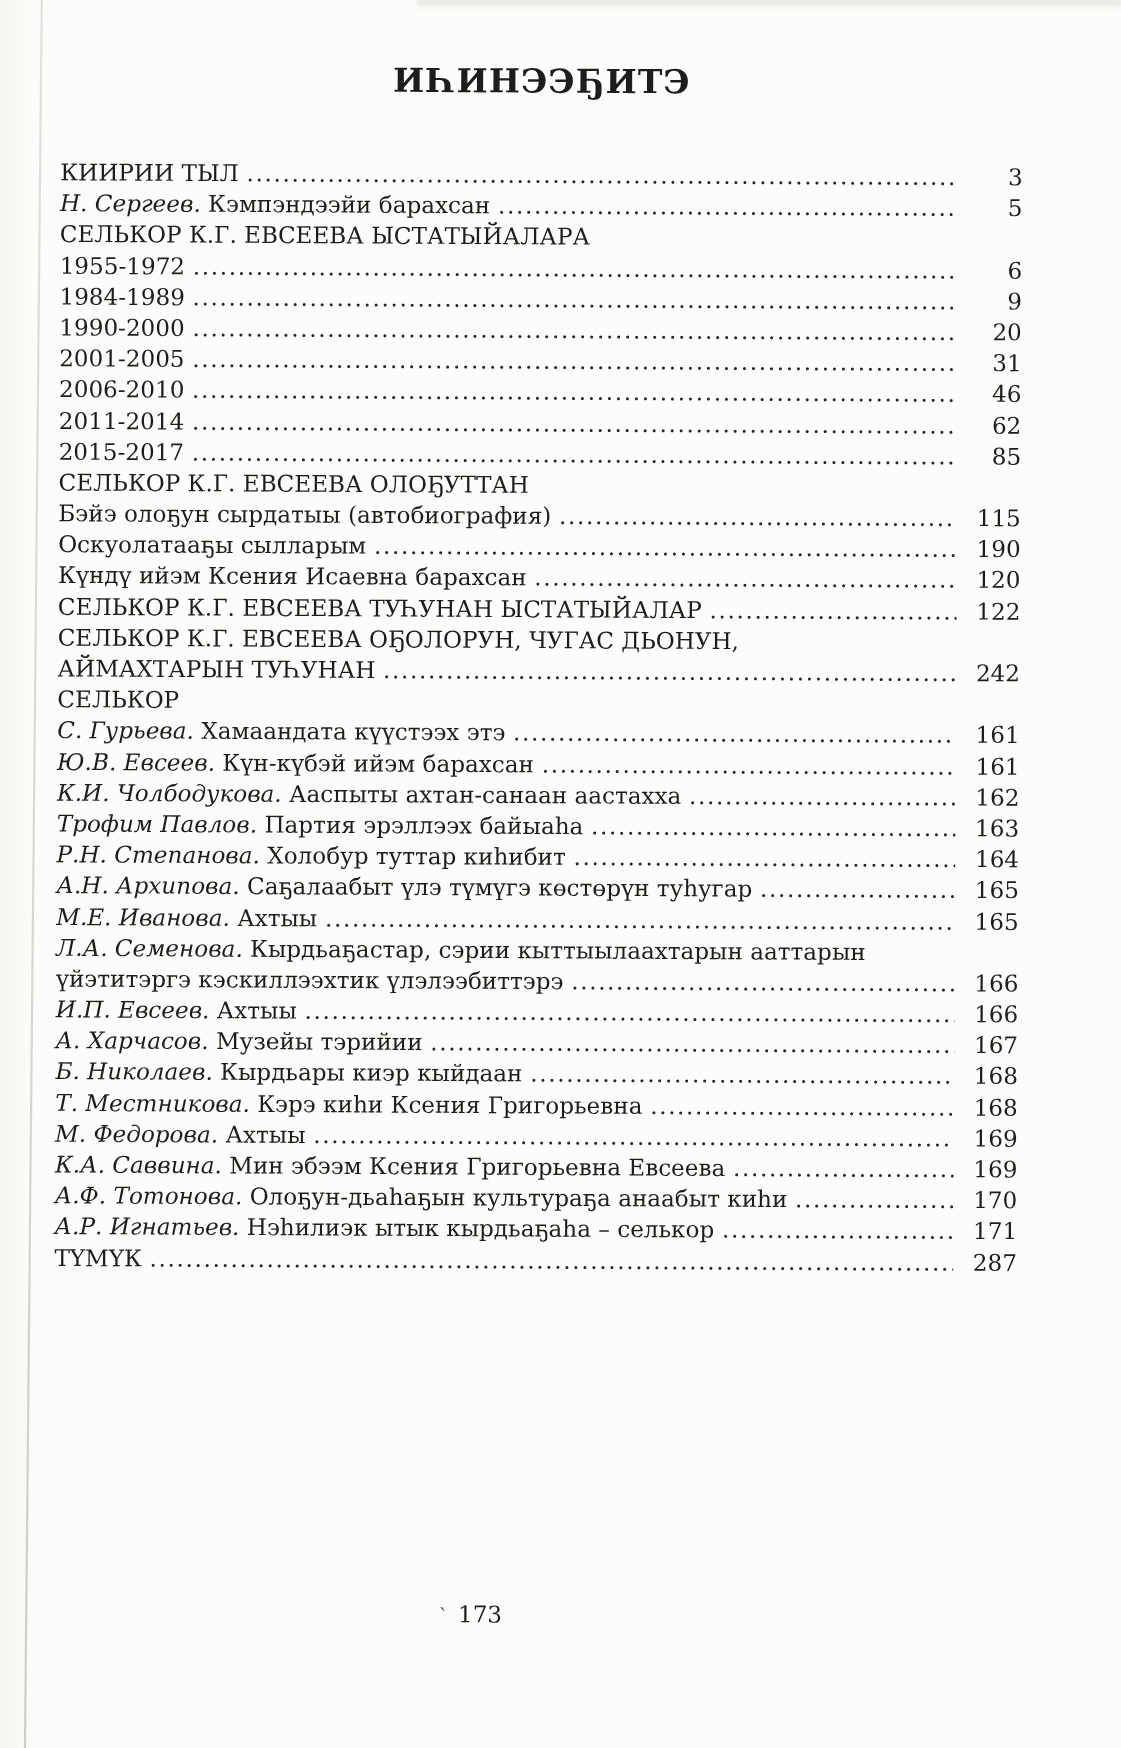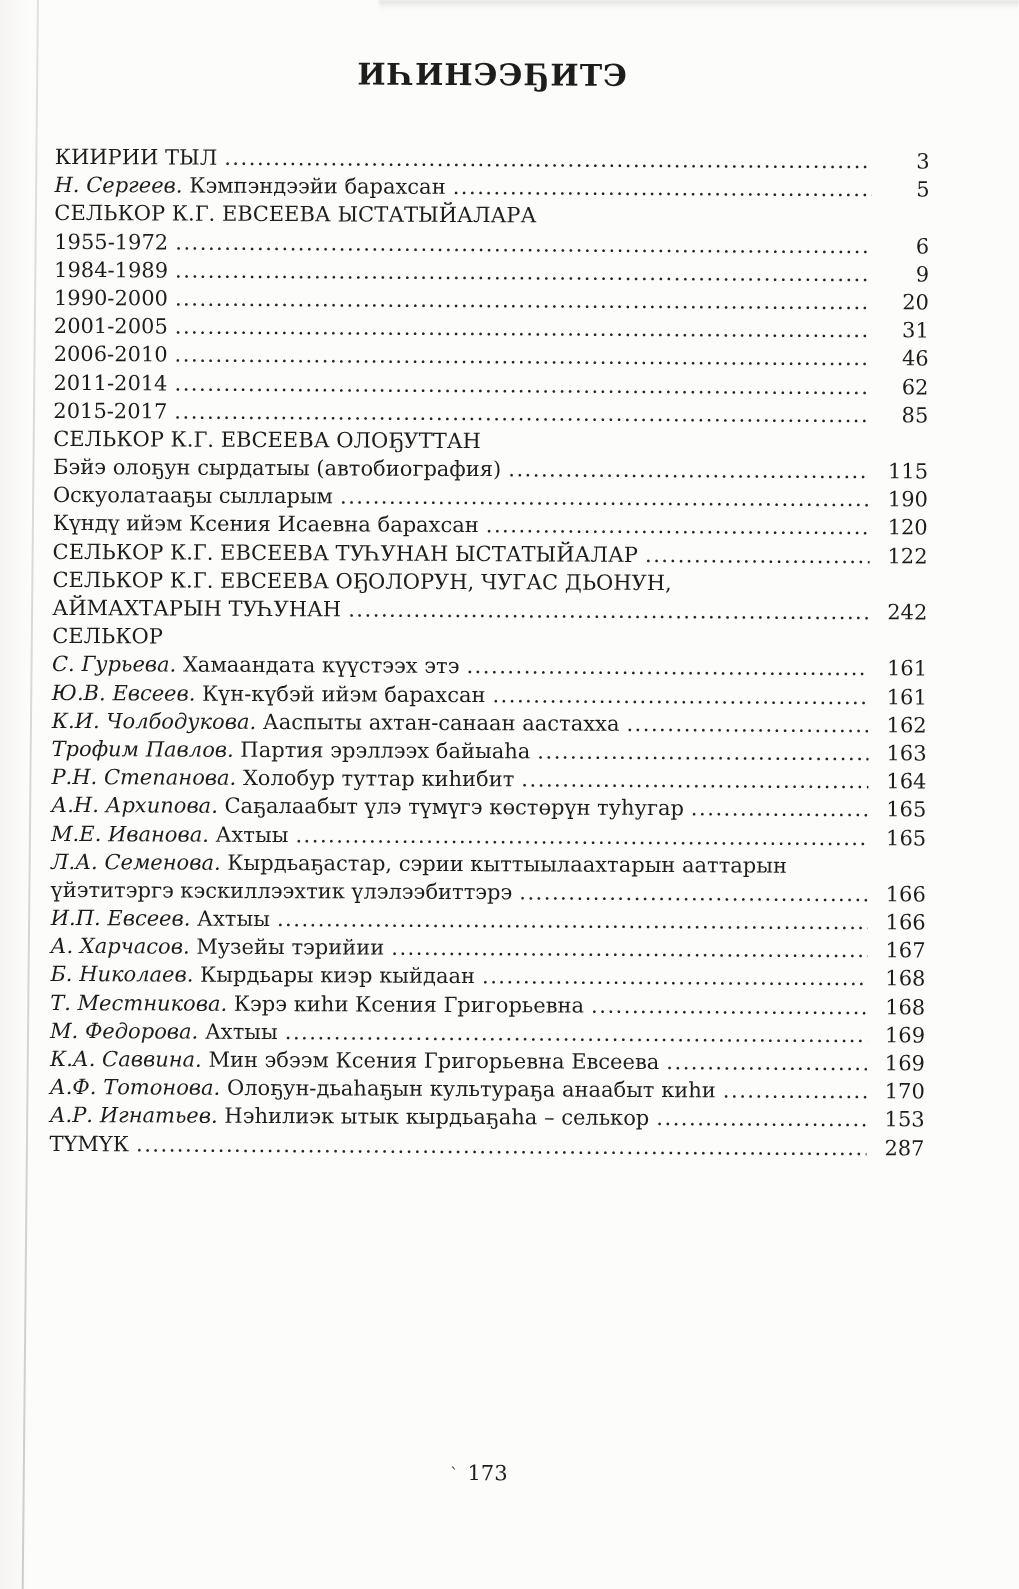--- a/index.html
+++ b/index.html
@@ -76,23 +76,22 @@
     flex: none;
     width: 46px;
     text-align: right;
     font-size: 21px;
   }
   .folio {
     position: absolute;
     top: 1450px;
     left: 351px;
     width: 160px;
-    text-align: center;
     font-size: 21px;
-    line-height: 42px;
+    line-height: 32px;
   }
   .folio-tick {
     font-size: 17px;
     margin-right: 9px;
     color: #3a3a38;
   }
 </style>
 </head>
 <body>
 
@@ -130,19 +129,19 @@
       <div class="toc-row"><span class="author">М.Е. Иванова. </span><span class="label">Ахтыы</span><span class="dots">..........................................................................................................................................................................</span><span class="pagenum">165</span></div>
       <div class="toc-row"><span class="author">Л.А. Семенова. </span><span class="label">Кырдьаҕастар, сэрии кыттыылаахтарын ааттарын</span></div>
       <div class="toc-row"><span class="label">үйэтитэргэ кэскиллээхтик үлэлээбиттэрэ</span><span class="dots">..........................................................................................................................................................................</span><span class="pagenum">166</span></div>
       <div class="toc-row"><span class="author">И.П. Евсеев. </span><span class="label">Ахтыы</span><span class="dots">..........................................................................................................................................................................</span><span class="pagenum">166</span></div>
       <div class="toc-row"><span class="author">А. Харчасов. </span><span class="label">Музейы тэрийии</span><span class="dots">..........................................................................................................................................................................</span><span class="pagenum">167</span></div>
       <div class="toc-row"><span class="author">Б. Николаев. </span><span class="label">Кырдьары киэр кыйдаан</span><span class="dots">..........................................................................................................................................................................</span><span class="pagenum">168</span></div>
       <div class="toc-row"><span class="author">Т. Местникова. </span><span class="label">Кэрэ киһи Ксения Григорьевна</span><span class="dots">..........................................................................................................................................................................</span><span class="pagenum">168</span></div>
       <div class="toc-row"><span class="author">М. Федорова. </span><span class="label">Ахтыы</span><span class="dots">..........................................................................................................................................................................</span><span class="pagenum">169</span></div>
       <div class="toc-row"><span class="author">К.А. Саввина. </span><span class="label">Мин эбээм Ксения Григорьевна Евсеева</span><span class="dots">..........................................................................................................................................................................</span><span class="pagenum">169</span></div>
       <div class="toc-row"><span class="author">А.Ф. Тотонова. </span><span class="label">Олоҕун-дьаһаҕын культураҕа анаабыт киһи</span><span class="dots">..........................................................................................................................................................................</span><span class="pagenum">170</span></div>
-      <div class="toc-row"><span class="author">А.Р. Игнатьев. </span><span class="label">Нэһилиэк ытык кырдьаҕаһа – селькор</span><span class="dots">..........................................................................................................................................................................</span><span class="pagenum">153</span></div>
+      <div class="toc-row"><span class="author">А.Р. Игнатьев. </span><span class="label">Нэһилиэк ытык кырдьаҕаһа – селькор</span><span class="dots">..........................................................................................................................................................................</span><span class="pagenum">171</span></div>
       <div class="toc-row"><span class="label">ТҮМҮК</span><span class="dots">..........................................................................................................................................................................</span><span class="pagenum">287</span></div>
     </div>
   <div class="folio">
     <span class="folio-tick">`</span><span>173</span>
   </div>
 </div>
 
 </body></html>

